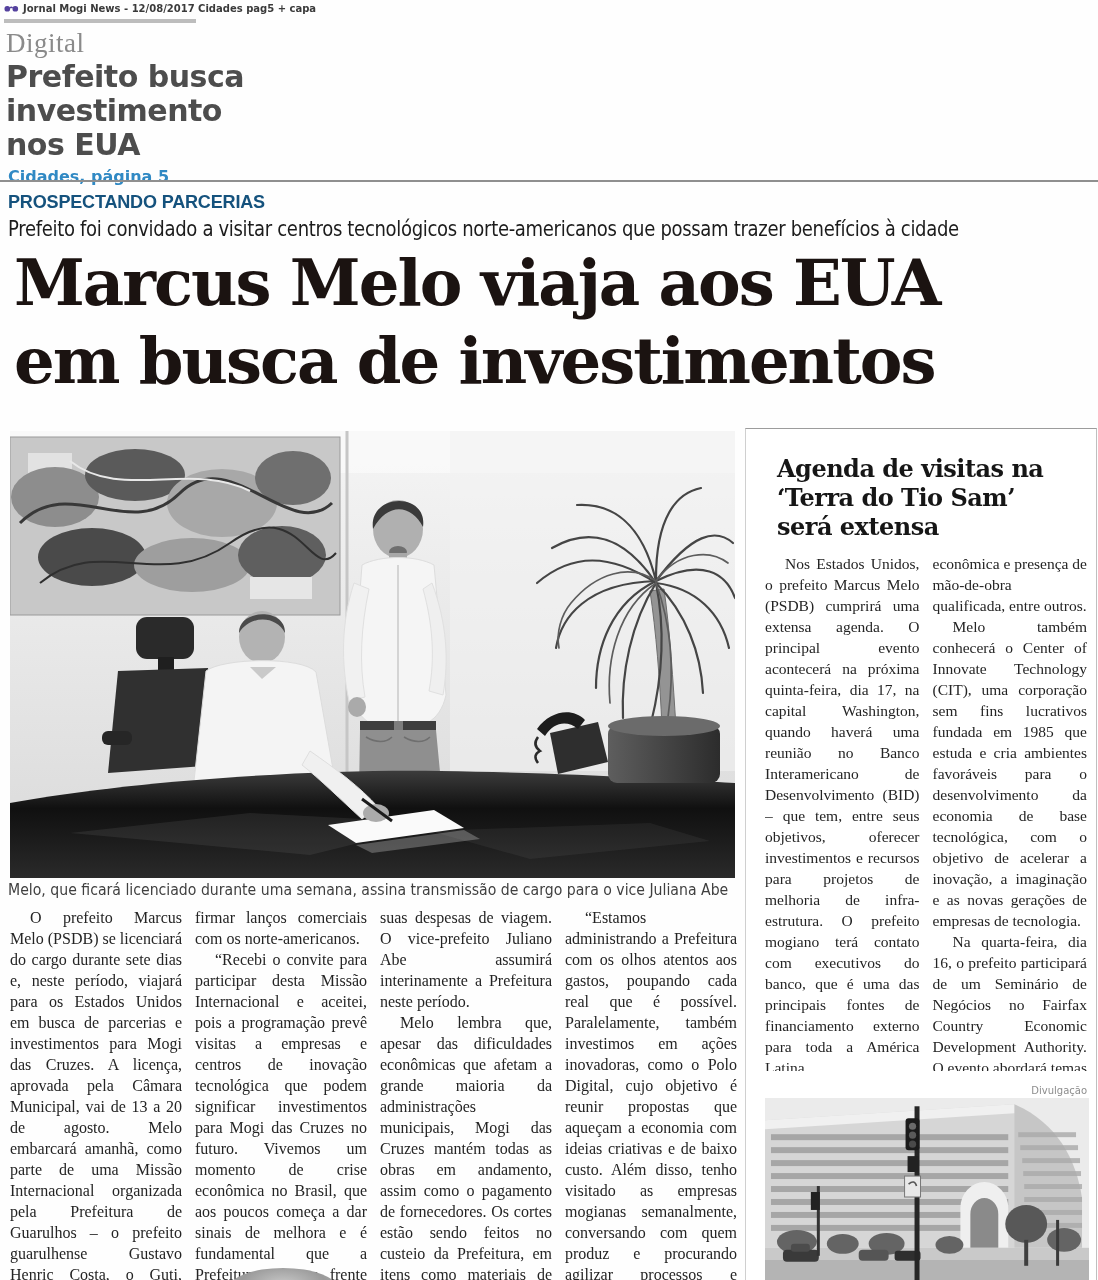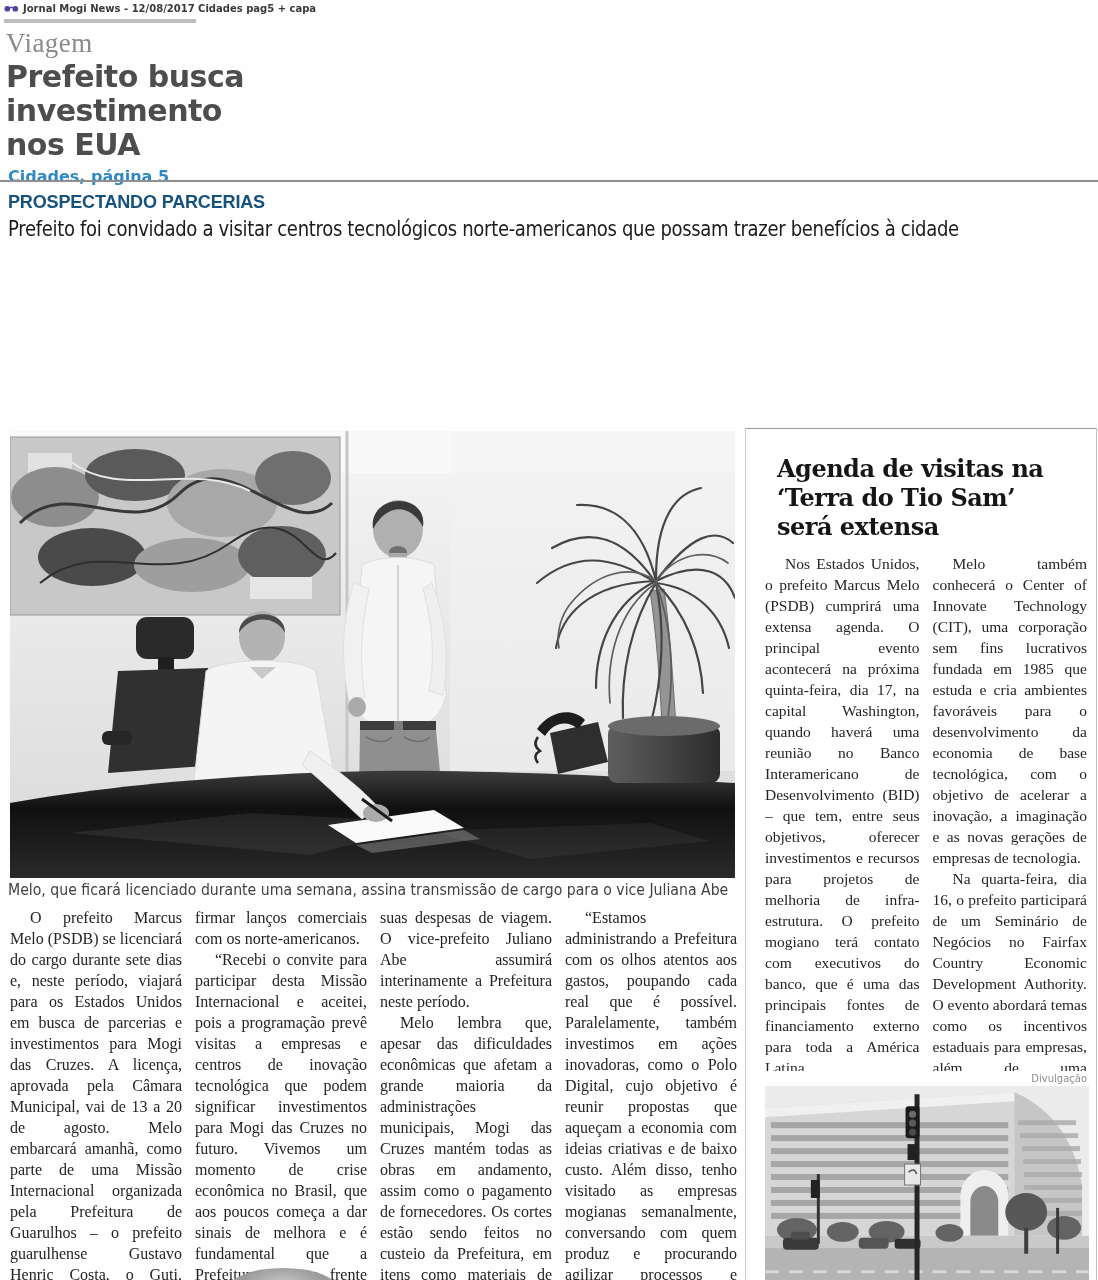--- a/index.html
+++ b/index.html
@@ -52,21 +52,21 @@
 
   
   .sidebar{position:absolute;left:745px;top:428px;width:352px;height:852px;box-sizing:border-box;
           background:#fff;border-top:1px solid #9c9c9c;border-left:1px solid #cfcfcf;
           border-right:1px solid #bfbfbf;padding:13px 9px 0 19px;}
   .sb-headline{font-family:"DejaVu Serif",serif;font-weight:bold;font-size:24px;line-height:29px;
           color:#161616;letter-spacing:-.5px;}
   .sb-cols{display:flex;gap:13px;margin-top:4px;height:518px;overflow:hidden;
           font-size:15.5px;line-height:21px;text-align:justify;color:#242424;}
   .sb-cols .col{flex:1 1 0;hyphens:auto;}
-  .sb-credit{margin-top:2px;text-align:right;font-family:"DejaVu Sans",sans-serif;
+  .sb-credit{margin-top:14px;text-align:right;font-family:"DejaVu Sans",sans-serif;
           font-size:10px;color:#8d8d8d;}
   .sb-photo{width:324px;height:196px;margin-top:2px;background:#e9e9e9;}
   .sb-caption{margin-top:6px;font-family:"DejaVu Sans",sans-serif;font-size:15px;color:#4c4c4c;
           white-space:nowrap;transform:scaleX(.94);transform-origin:left center;}
 
   
   .bottom-blob{position:absolute;left:228px;top:1268px;width:110px;height:42px;border-radius:50%;
           background:radial-gradient(ellipse at 50% 40%, #c9c9c9 0%, #9a9a9a 55%, #b9b9b9 100%);}
 </style>
 </head>
@@ -77,28 +77,32 @@
   <div class="topbar">
     <svg width="15" height="10" viewBox="0 0 15 10">
       <rect x="0.5" y="2" width="5.6" height="5.6" rx="2.6" fill="#54419e"></rect>
       <rect x="8.5" y="2" width="5.6" height="5.6" rx="2.6" fill="#54419e"></rect>
       <path d="M6,4 Q7.3,2.6 8.6,4" stroke="#54419e" stroke-width="1.4" fill="none"></path>
     </svg>
     <span>Jornal Mogi News - 12/08/2017 Cidades pag5 + capa</span>
   </div>
   <div class="top-rule"></div>
 
-  <div class="kicker">Viagem</div>
+  <div class="kicker">Digital</div>
   <div class="teaser-title">Prefeito busca investimento nos EUA</div>
   <div class="page-ref">Cidades, página 5</div>
 
   <div class="rule-full"></div>
 
   <div class="eyebrow">PROSPECTANDO PARCERIAS</div>
   <div class="deck">Prefeito foi convidado a visitar centros tecnológicos norte-americanos que possam trazer benefícios à cidade</div>
+  <h1 class="headline" style="margin:0;">
+    <span class="hl-line">Marcus Melo viaja aos EUA</span>
+    <span class="hl-line">em busca de investimentos</span>
+  </h1>
 
   <div class="photo-credit">PMMC/Divulgação</div>
 
   <div class="main-photo">
     <svg width="725" height="447" viewBox="0 0 725 447">
       <defs>
         <linearGradient id="wall" x1="0" y1="0" x2="0" y2="1">
           <stop offset="0" stop-color="#f5f5f5"></stop>
             <stop offset="1" stop-color="#d9d9d9"></stop>
         </linearGradient>
@@ -232,20 +236,21 @@
   </div>
 
   <div class="sidebar">
     <h2 class="sb-headline" style="margin:12px;">Agenda de visitas na ‘Terra do Tio Sam’ será extensa</h2>
     <div class="sb-cols">
       <div class="col">
         <p class="ind">Nos Estados Unidos, o prefeito Marcus Melo (PSDB) cumprirá uma extensa agenda. O principal evento acontecerá na próxima quinta-feira, dia 17, na capital Washington, quando haverá uma reunião no Banco Interamericano de Desenvolvimento (BID) – que tem, entre seus objetivos, oferecer investimentos e recursos para projetos de melhoria de infra-estrutura. O prefeito mogiano terá contato com executivos do banco, que é uma das principais fontes de financiamento externo para toda a América Latina.</p>
 
       </div>
       <div class="col">
+        <p>econômica e presença de mão-de-obra qualificada, entre outros.</p>
         <p class="ind">Melo também conhecerá o Center of Innovate Technology (CIT), uma corporação sem fins lucrativos fundada em 1985 que estuda e cria ambientes favoráveis para o desenvolvimento da economia de base tecnológica, com o objetivo de acelerar a inovação, a imaginação e as novas gerações de empresas de tecnologia.</p>
         <p class="ind">Na quarta-feira, dia 16, o prefeito participará de um Seminário de Negócios no Fairfax Country Economic Development Authority. O evento abordará temas como os incentivos estaduais para empresas, além de uma apresentação sobre o papel da entidade, que auxilia empresas novas com informações gerais sobre o mercado.</p>
       </div>
     </div>
     <div class="sb-credit">Divulgação</div>
 
     <div class="sb-photo">
       <svg width="324" height="196" viewBox="0 0 325 196">
         <rect x="0" y="0" width="325" height="196" fill="#ebebeb"></rect>
         <polygon points="0,22 250,6 250,150 0,150" fill="#d6d6d6"></polygon>

